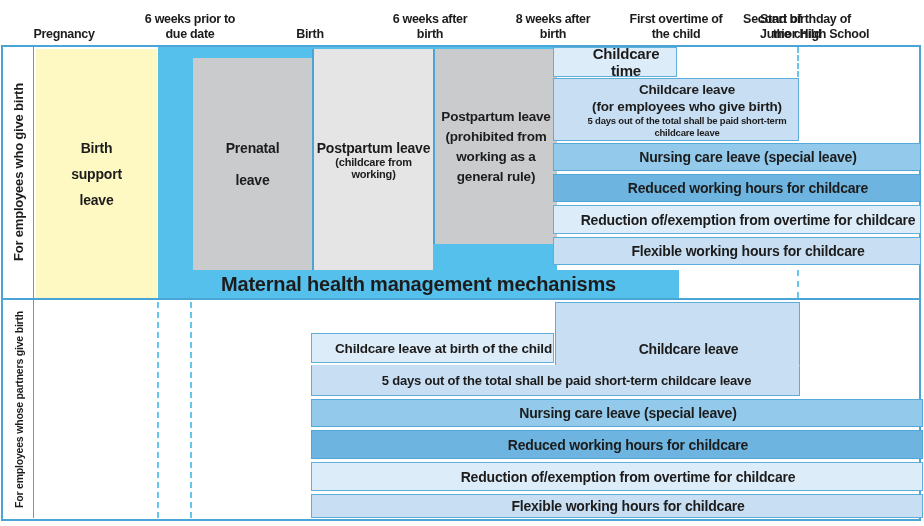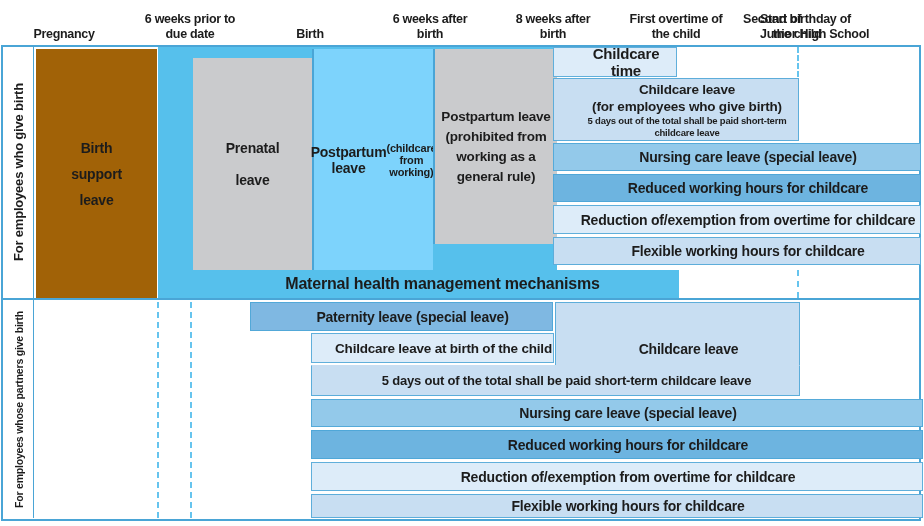--- a/index.html
+++ b/index.html
@@ -72,37 +72,37 @@
     <span>Start of</span>
       <span>Junior High School</span>
   </div>
 
   <div class="frame">
 
     <div class="abs" style="left:0;top:0;width:31px;height:471px;border-right:1.5px solid #4aa5d6;background:#fff;"></div>
     <div class="abs vlabel" style="left:0;top:0;width:31px;height:251px;font-size:13px;">For employees who give birth</div>
     <div class="abs vlabel" style="left:0;top:253px;width:31px;height:218px;font-size:10.5px;">For employees whose partners give birth</div>
 
-    <div class="abs cell" style="left:33px;top:2px;width:121px;height:249px;background:#a16207;font-size:14px;line-height:26px;white-space:pre-line;width:121px;"><span style="width:70px;">Birth support leave</span></div>
+    <div class="abs cell" style="left:33px;top:2px;width:121px;height:249px;background:#fef9c3;font-size:14px;line-height:26px;white-space:pre-line;width:121px;"><span style="width:70px;">Birth support leave</span></div>
 
     <div class="abs" style="left:155px;top:0;width:399px;height:251px;background:#56c0ec;"></div>
     <div class="abs" style="left:554px;top:223px;width:122px;height:28px;background:#56c0ec;"></div>
 
     <div class="abs cell" style="left:190px;top:11px;width:119px;height:212px;background:#cacbcd;font-size:14px;line-height:32px;">
         <span style="width:70px;">Prenatal leave</span>
       </div>
-    <div class="abs cell" style="left:309px;top:2px;width:121px;height:221px;background:#7dd3fc;border-left:2px solid #4aa5d6;flex-direction:row;">
+    <div class="abs cell" style="left:309px;top:2px;width:121px;height:221px;background:#e5e5e5;border-left:2px solid #4aa5d6;flex-direction:column;">
       <span style="font-size:14px;">Postpartum leave</span>
       <span style="font-size:11px;">(childcare from working)</span>
     </div>
     <div class="abs cell" style="left:430px;top:2px;width:124px;height:195px;background:#cacbcd;border-left:2px solid #4aa5d6;font-size:13.5px;line-height:20px;">
         <span style="width:110px;">Postpartum leave (prohibited from working as a general rule)</span>
       </div>
 
-    <div class="abs cell" style="left:155px;top:223px;width:521px;height:28px;font-size:16px;margin-left:24px;">Maternal health management mechanisms</div>
+    <div class="abs cell" style="left:155px;top:223px;width:521px;height:28px;font-size:20px;">Maternal health management mechanisms</div>
 
     <div class="abs bar" style="left:550px;top:0;width:124px;height:30px;background:#ddecf9;font-size:15px;">Childcare time</div>
     <div class="abs dashv" style="left:794px;top:0;height:30px;"></div>
 
     <div class="abs bar" style="left:550px;top:31px;width:246px;height:63px;background:#c8def2;flex-direction:column;line-height:17px;">
       <span style="font-size:13.5px;">Childcare leave</span>
       <span style="font-size:13.5px;">(for employees who give birth)</span>
       <span style="font-size:9.5px;line-height:12px;">5 days out of the total shall be paid short-term childcare leave</span>
     </div>
 
@@ -111,21 +111,20 @@
     <div class="abs bar" style="left:550px;top:158px;width:368px;height:29px;background:#ddecf9;">Reduction of/exemption from overtime for childcare</div>
     <div class="abs bar" style="left:550px;top:190px;width:368px;height:28px;background:#c8def2;">Flexible working hours for childcare</div>
 
     <div class="abs dashv" style="left:794px;top:223px;height:28px;"></div>
 
     <div class="abs divider" style="top:251px;"></div>
 
     <div class="abs dashv" style="left:154px;top:255px;height:216px;"></div>
     <div class="abs dashv" style="left:187px;top:255px;height:216px;"></div>
 
-    <div class="abs bar" style="left:247px;top:255px;width:303px;height:29px;background:#7fb8e2;">Paternity leave (special leave)</div>
 
     <div class="abs bar" style="left:552px;top:255px;width:245px;height:94px;background:#c8def2;font-size:14px;">Childcare leave</div>
 
     <div class="abs bar" style="left:308px;top:286px;width:243px;height:30px;background:#ddecf9;font-size:13.5px;">Childcare leave at birth of the child</div>
 
     <div class="abs bar" style="left:308px;top:318px;width:489px;height:31px;background:#c8def2;border-top-color:#c8def2;font-size:13px;">5 days out of the total shall be paid short-term childcare leave</div>
 
     <div class="abs bar" style="left:308px;top:352px;width:612px;height:28px;background:#93c9ea;">Nursing care leave (special leave)</div>
     <div class="abs bar" style="left:308px;top:383px;width:612px;height:29px;background:#6db4e0;">Reduced working hours for childcare</div>
     <div class="abs bar" style="left:308px;top:415px;width:612px;height:29px;background:#ddecf9;">Reduction of/exemption from overtime for childcare</div>

